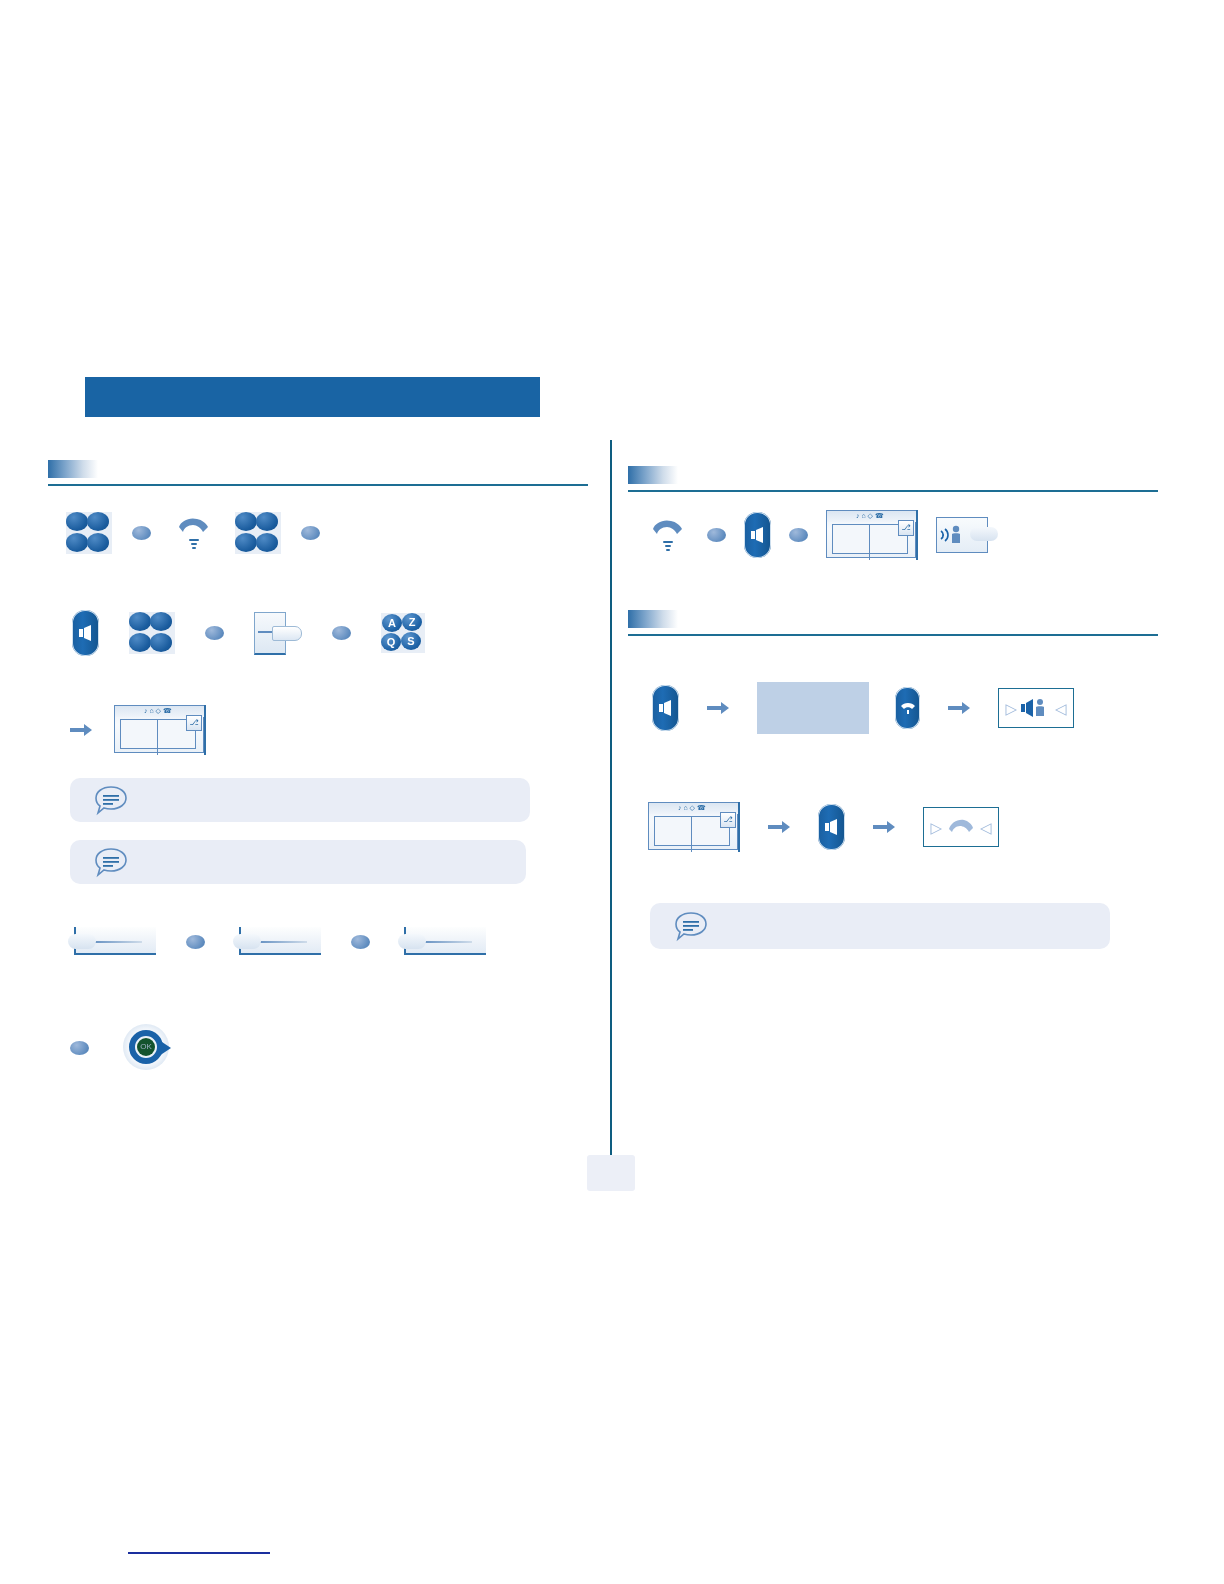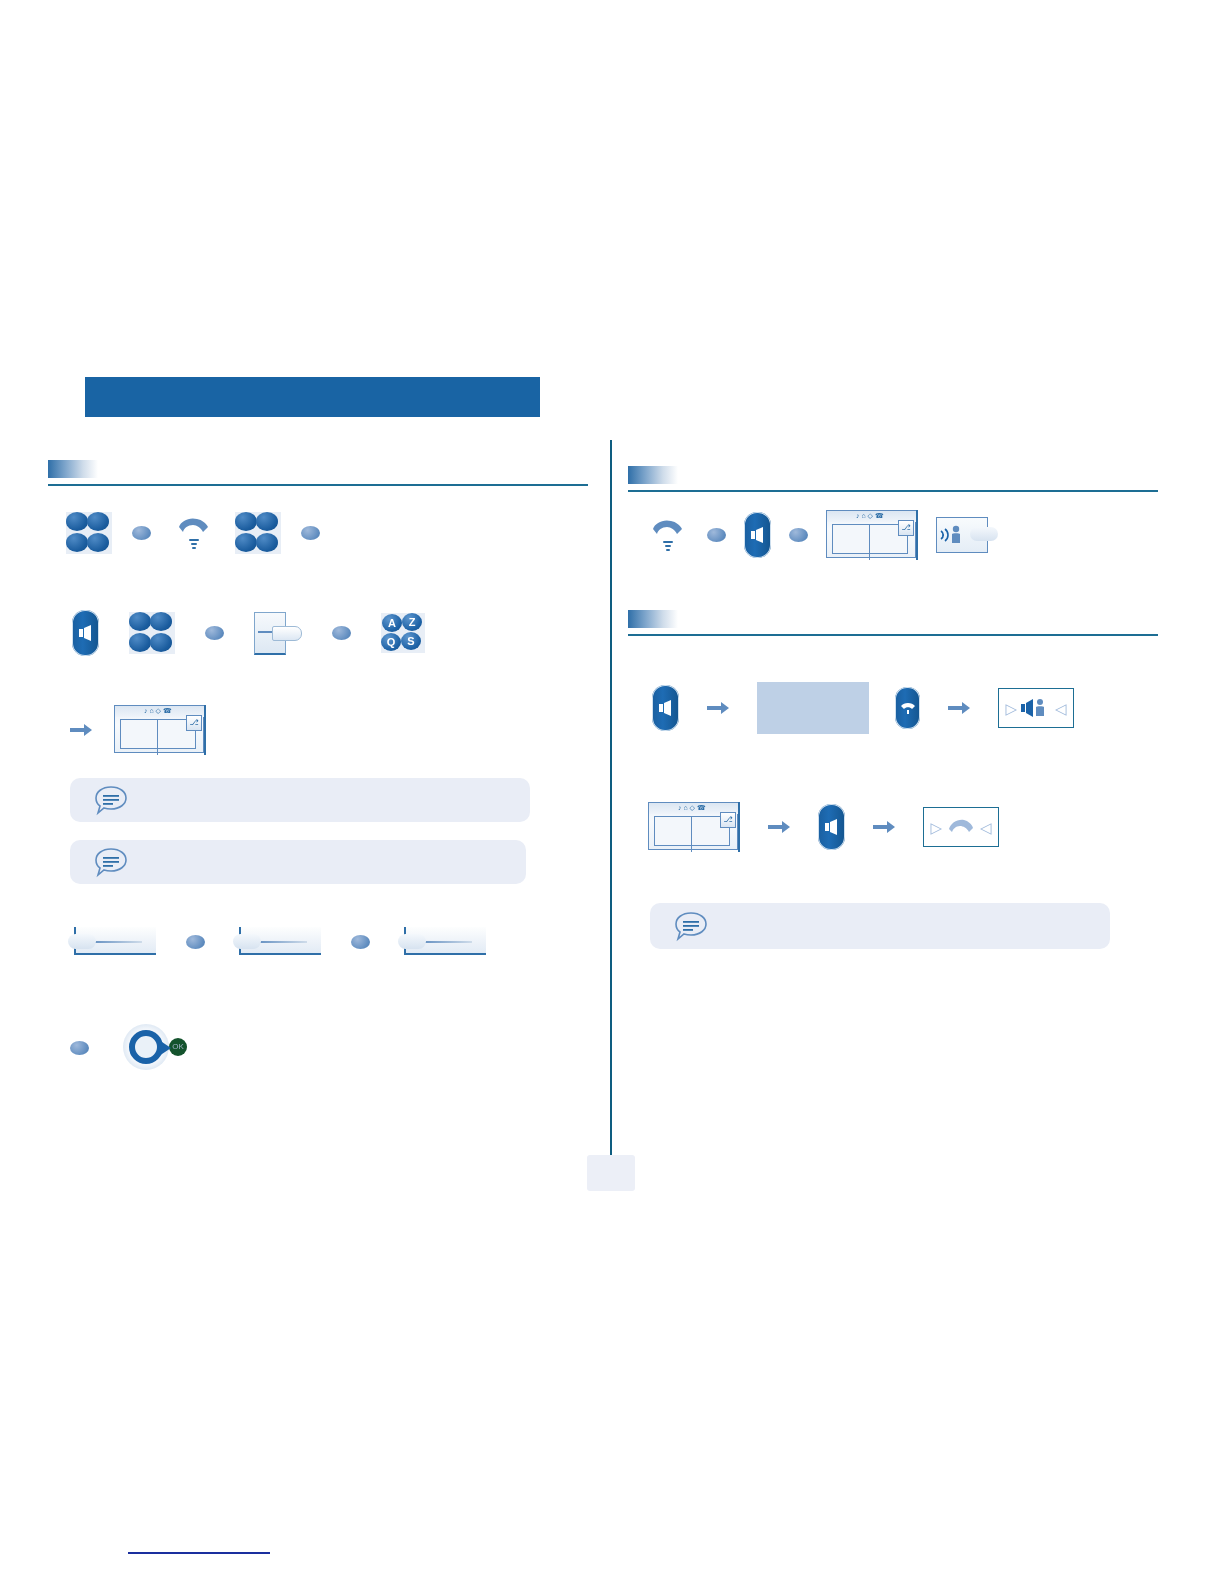--- a/index.html
+++ b/index.html
@@ -168,21 +168,21 @@
     position:absolute;left:8px;top:2px;width:46px;height:46px;border-radius:50%;
     background:radial-gradient(circle,#f2f6fb 55%,#dbe6f2 75%,#ffffff 100%);
   }
   .navwheel .ring{
     position:absolute;left:14px;top:8px;width:34px;height:34px;border-radius:50%;
     border:6px solid #1a62a8;background:#eaf1f8;box-sizing:border-box;
   }
   .navwheel .okdot{
     position:absolute;left:22px;top:16px;width:18px;height:18px;border-radius:50%;
     background:#14532d;
-    font-size:8px;color:#9fb1c5;text-align:center;line-height:18px;margin-left:32px;
+    font-size:8px;color:#9fb1c5;text-align:center;line-height:18px;
   }
   .navwheel .rarrow{
     position:absolute;left:44px;top:18px;width:0;height:0;
     border-top:8px solid transparent;border-bottom:8px solid transparent;
     border-left:12px solid #1a62a8;
   }
 
   
   .boxed{
     flex:none;position:relative;

